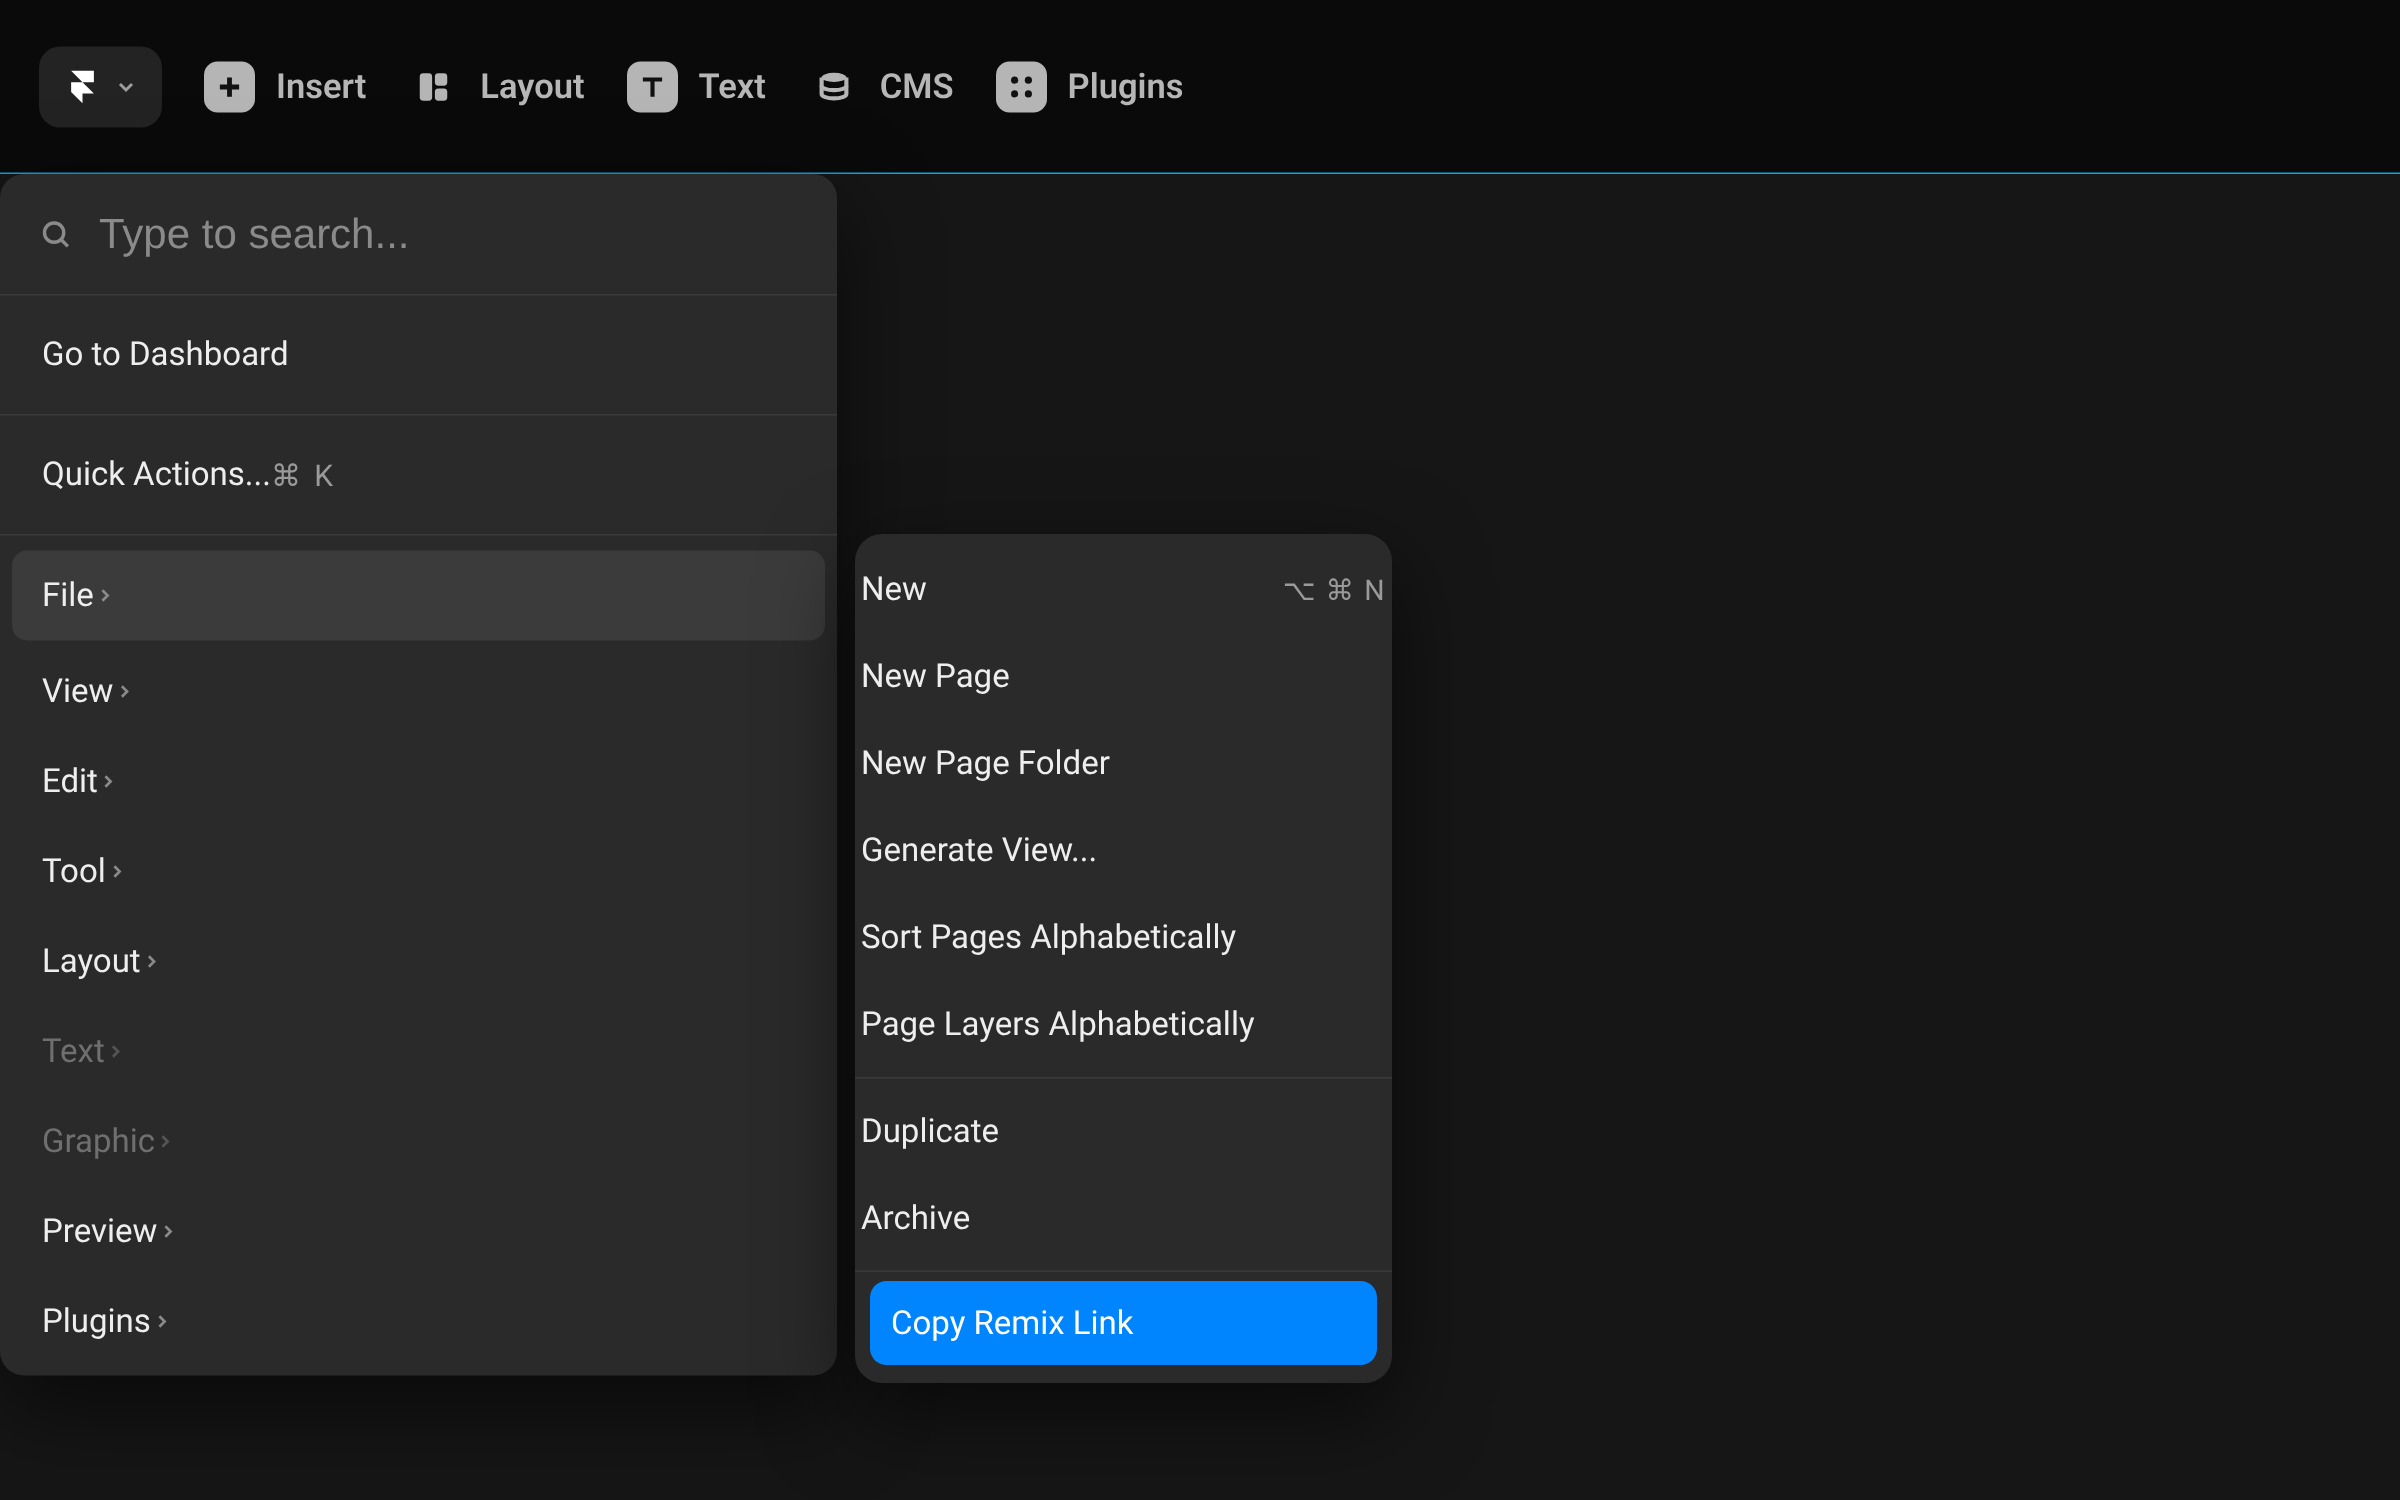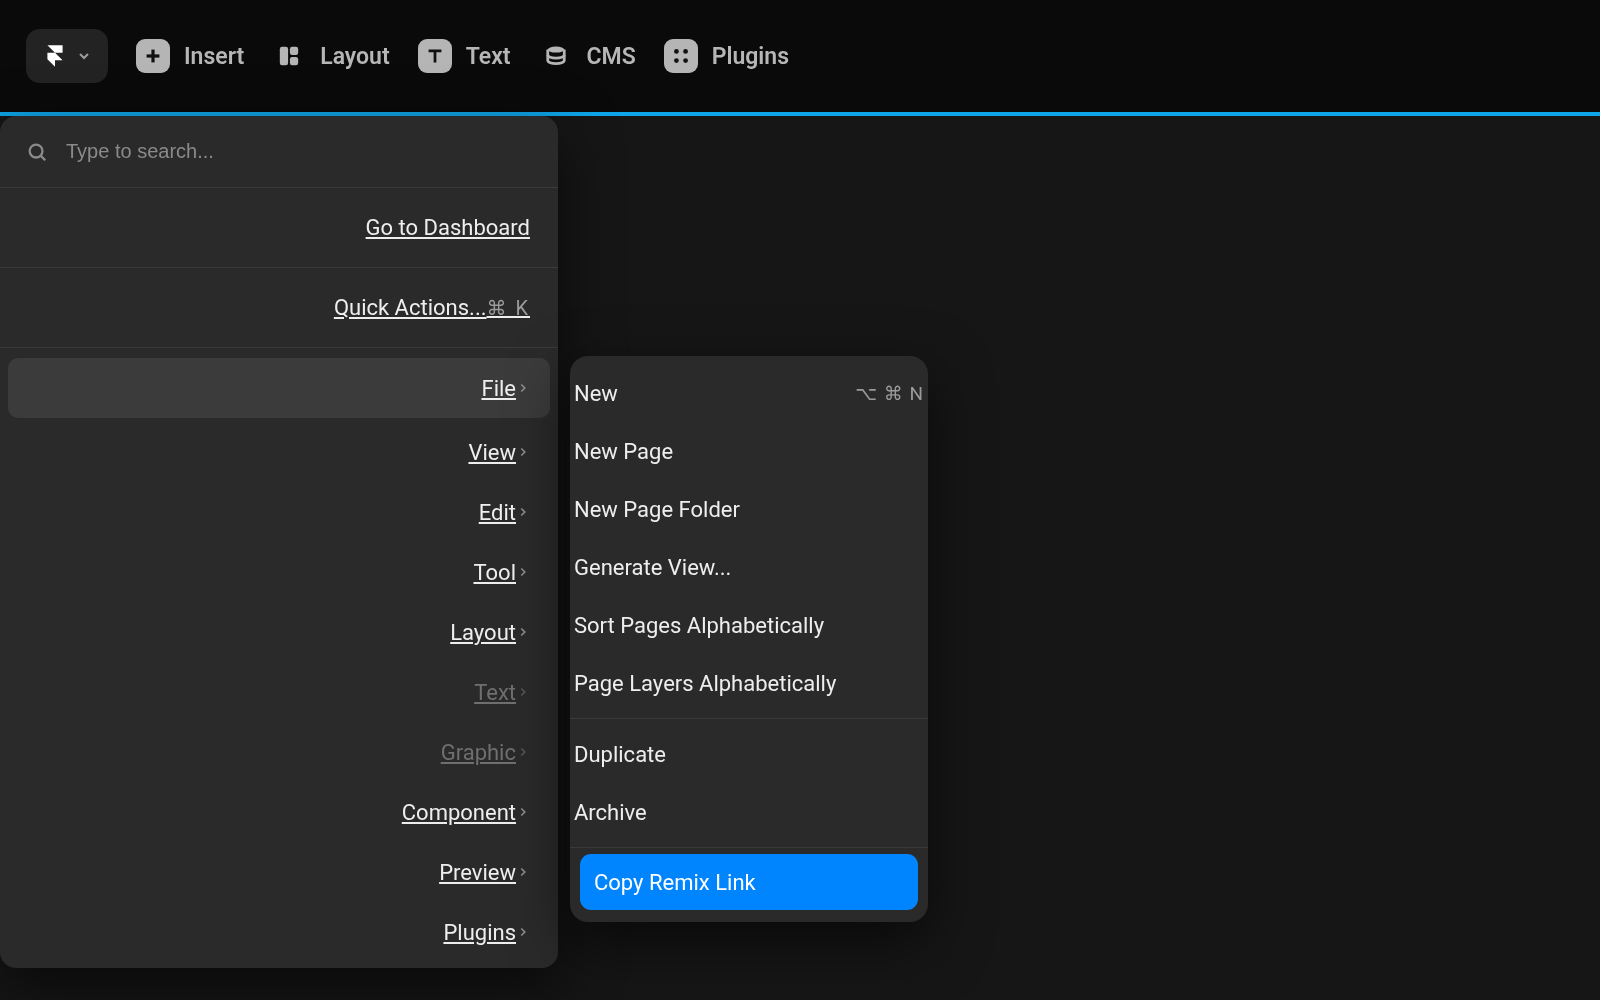--- a/index.html
+++ b/index.html
@@ -13,21 +13,21 @@
     font-size: 17px;
     -webkit-font-smoothing: antialiased;
   }
 
   
   .toolbar {
     display: flex;
     align-items: center;
     gap: 28px;
     padding: 22px 26px;
-    border-bottom: 4px solid #0ea5e9;
+    border-bottom: 1px solid #0ea5e9;
     background: #0a0a0a;
     height: 116px;
   }
   .logo-btn {
     display: flex;
     align-items: center;
     gap: 8px;
     background: #232323;
     border-radius: 14px;
     padding: 14px 16px;
@@ -84,37 +84,36 @@
     align-items: center;
     gap: 18px;
     padding: 24px 26px;
     border-bottom: 1px solid #3a3a3a;
   }
   .search-row input {
     background: transparent;
     border: none;
     outline: none;
     color: #e8e8e8;
-    font-size: 20px;
+    font-size: 28px;
     flex: 1;
   }
   .search-row input::placeholder { color: #8a8a8a; }
   .search-icon { color: #8a8a8a; display:flex; }
   .search-icon svg { width: 22px; height: 22px; stroke-width: 2.5; }
 
   .menu-row {
     display: flex;
     align-items: center;
-    justify-content: flex-end;
+    justify-content: flex-start;
     padding: 0 28px;
     height: 60px;
     font-size: 22px;
     color: #eee;
     cursor: pointer;
-    text-decoration: underline;
   }
   .menu-row.bordered { border-bottom: 1px solid #3a3a3a; height: 80px; }
   .menu-row.selected { background: #3b3b3b; border-radius: 10px; margin: 4px 8px; padding: 0 20px; }
   .menu-row.disabled { color: #6f6f6f; cursor: default; }
   .menu-row .shortcut { color: #9a9a9a; font-size: 20px; letter-spacing: 2px; }
   .menu-row .chev { color: #8a8a8a; display:flex; }
   .menu-row .chev svg { width: 14px; height: 14px; }
   .menu-row.disabled .chev { color: #555; }
   .menu-section { padding: 6px 0; }
 
@@ -295,28 +294,20 @@
       </div>
       <div class="menu-row disabled">
         <span>Graphic</span>
         <span class="chev">
             <svg viewBox="0 0 24 24" fill="none" stroke="currentColor" stroke-width="3">
               <polyline points="9 6 15 12 9 18"></polyline>
             </svg>
           </span>
       </div>
       <div class="menu-row">
-        <span>Component</span>
-        <span class="chev">
-            <svg viewBox="0 0 24 24" fill="none" stroke="currentColor" stroke-width="3">
-              <polyline points="9 6 15 12 9 18"></polyline>
-            </svg>
-          </span>
-      </div>
-      <div class="menu-row">
         <span>Preview</span>
         <span class="chev">
             <svg viewBox="0 0 24 24" fill="none" stroke="currentColor" stroke-width="3">
               <polyline points="9 6 15 12 9 18"></polyline>
             </svg>
           </span>
       </div>
       <div class="menu-row">
         <span>Plugins</span>
         <span class="chev">

